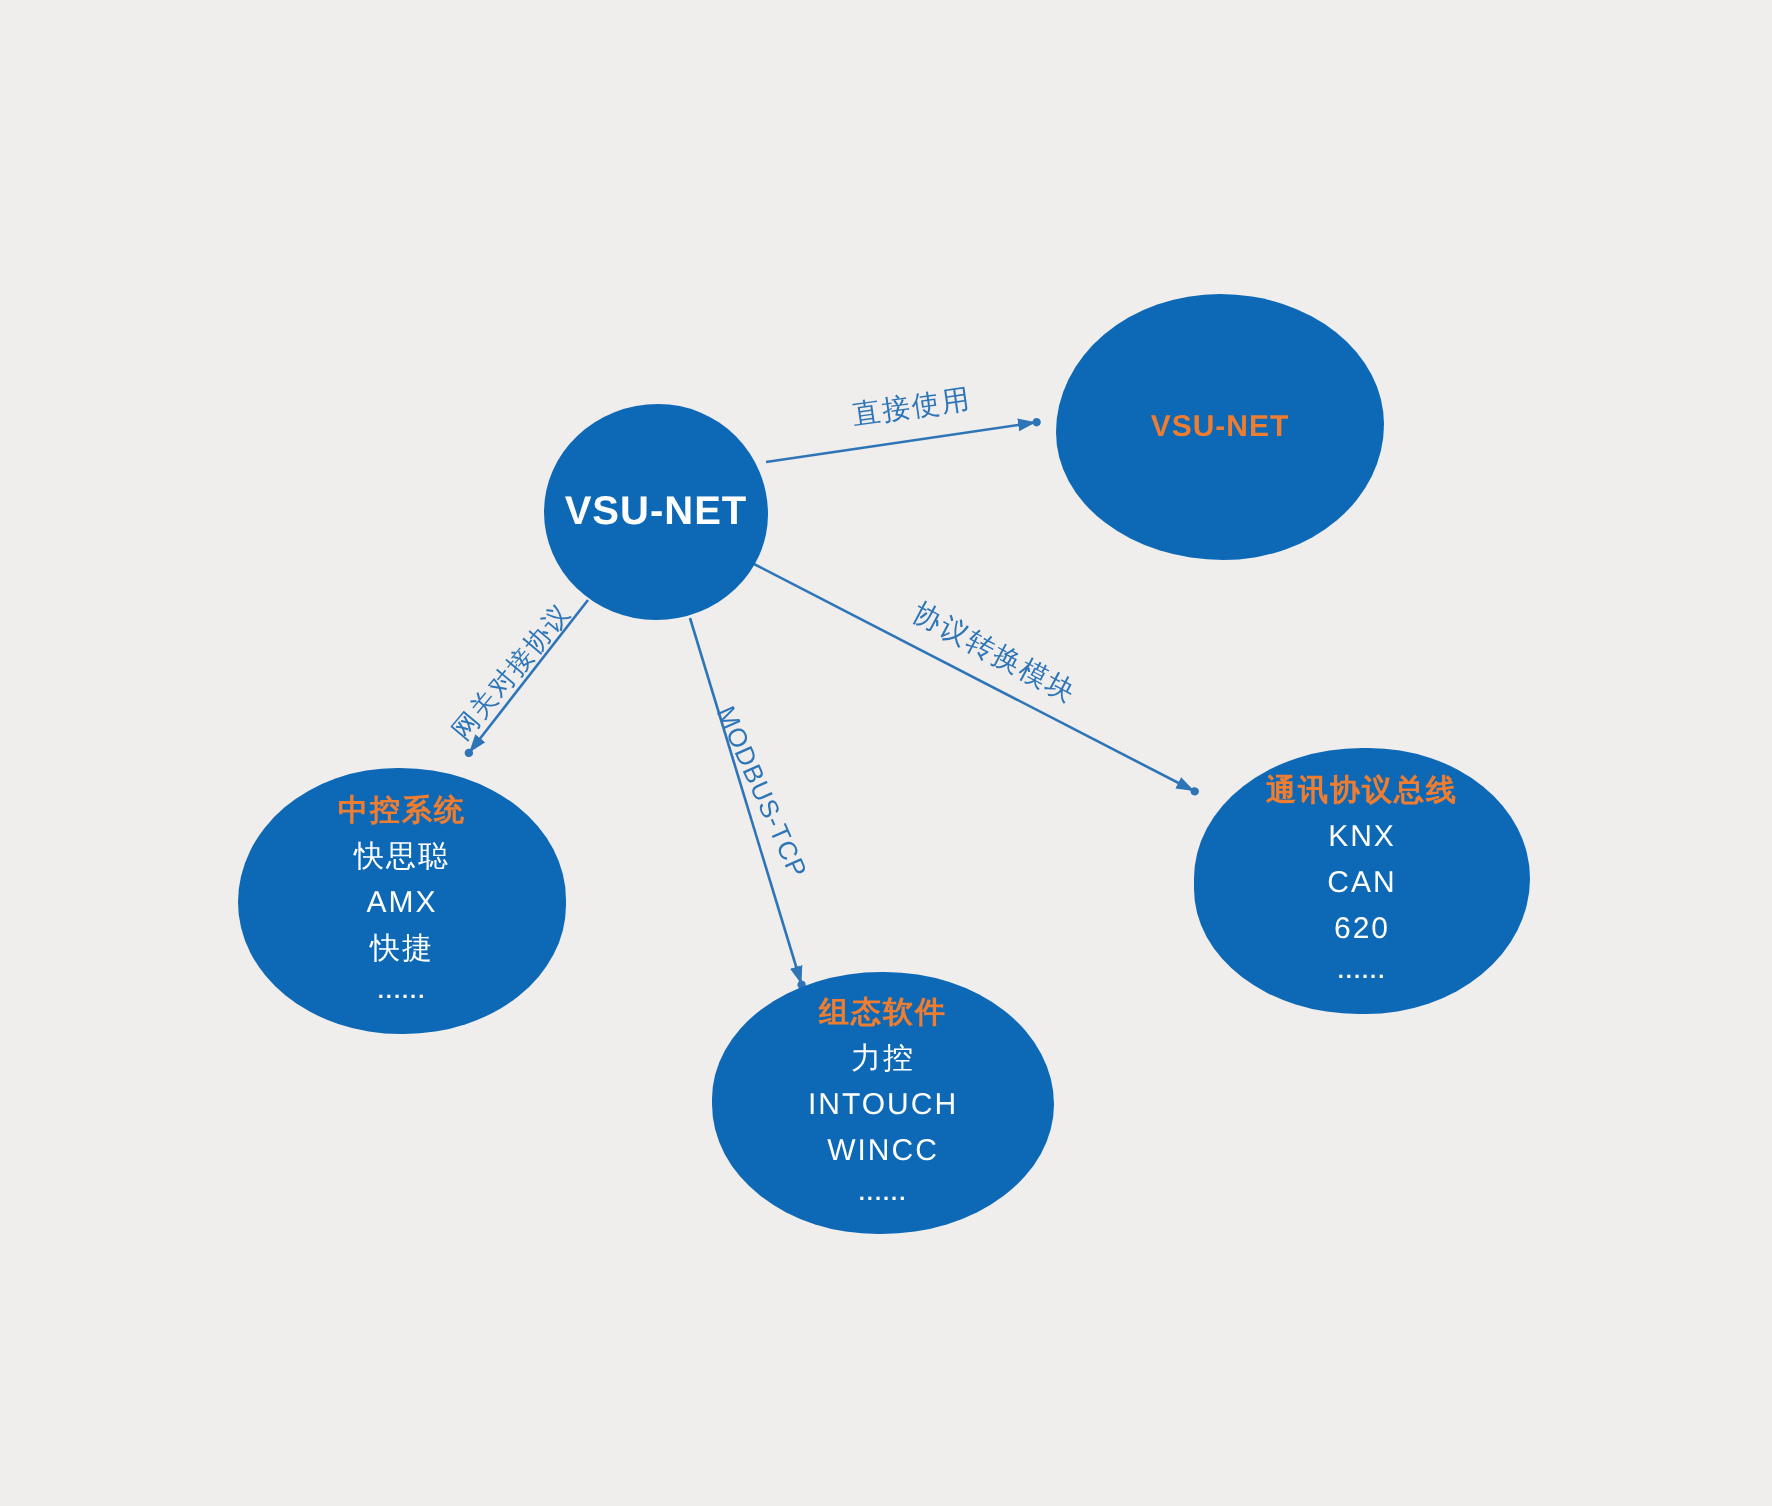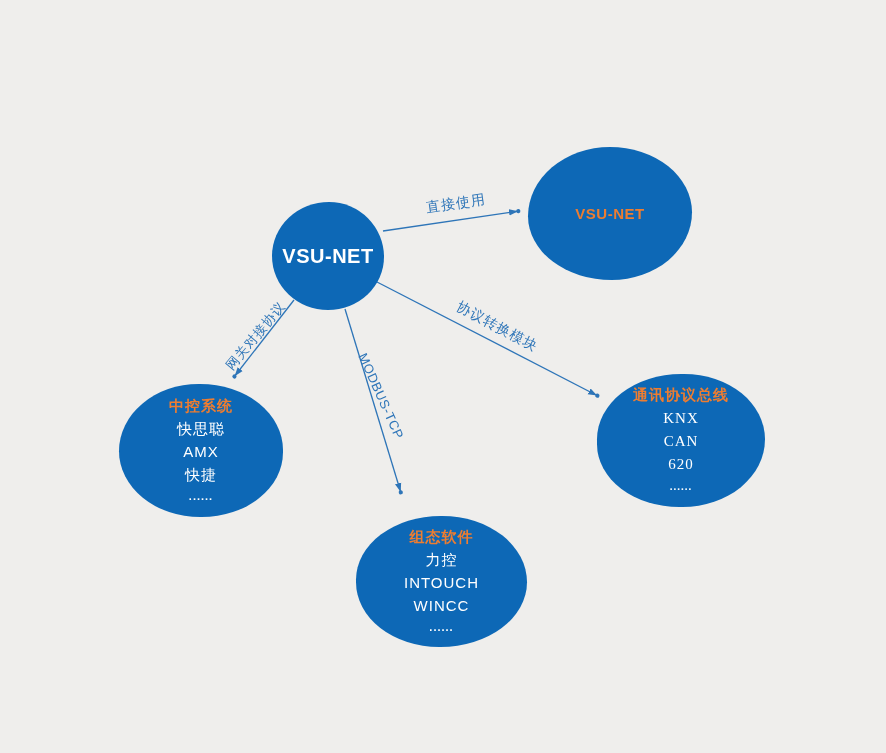--- a/index.html
+++ b/index.html
@@ -61,27 +61,26 @@
   .node-direct{
     left:528px;top:147px;width:164px;height:133px;
     border-radius:50% 50% 49% 51% / 52% 49% 51% 48%;
   }
   .node-direct .title{font-size:15px;letter-spacing:0.5px;}
   .node-cc{
     left:119px;top:384px;width:164px;height:133px;
     border-radius:49% 51% 50% 50% / 51% 50% 49% 50%;
   }
   .node-scada{
-    left:356px;top:516px;width:171px;height:131px;
+    left:356px;top:486px;width:171px;height:131px;
     border-radius:50% 50% 51% 49% / 49% 51% 50% 50%;
   }
   .node-bus{
     left:597px;top:374px;width:168px;height:133px;
     border-radius:51% 49% 50% 50% / 50% 50% 52% 48%;
-    font-family:Liberation Serif, serif;
   }
   .edge-label{
     position:absolute;
     color:var(--edge-blue);
     white-space:nowrap;
     font-size:14px;
     letter-spacing:1px;
   }
   .lbl-direct{left:456px;top:204px;transform:translate(-50%,-50%) rotate(-8deg);}
   .lbl-gateway{left:256px;top:336px;transform:translate(-50%,-50%) rotate(-50deg);font-size:13px;}

